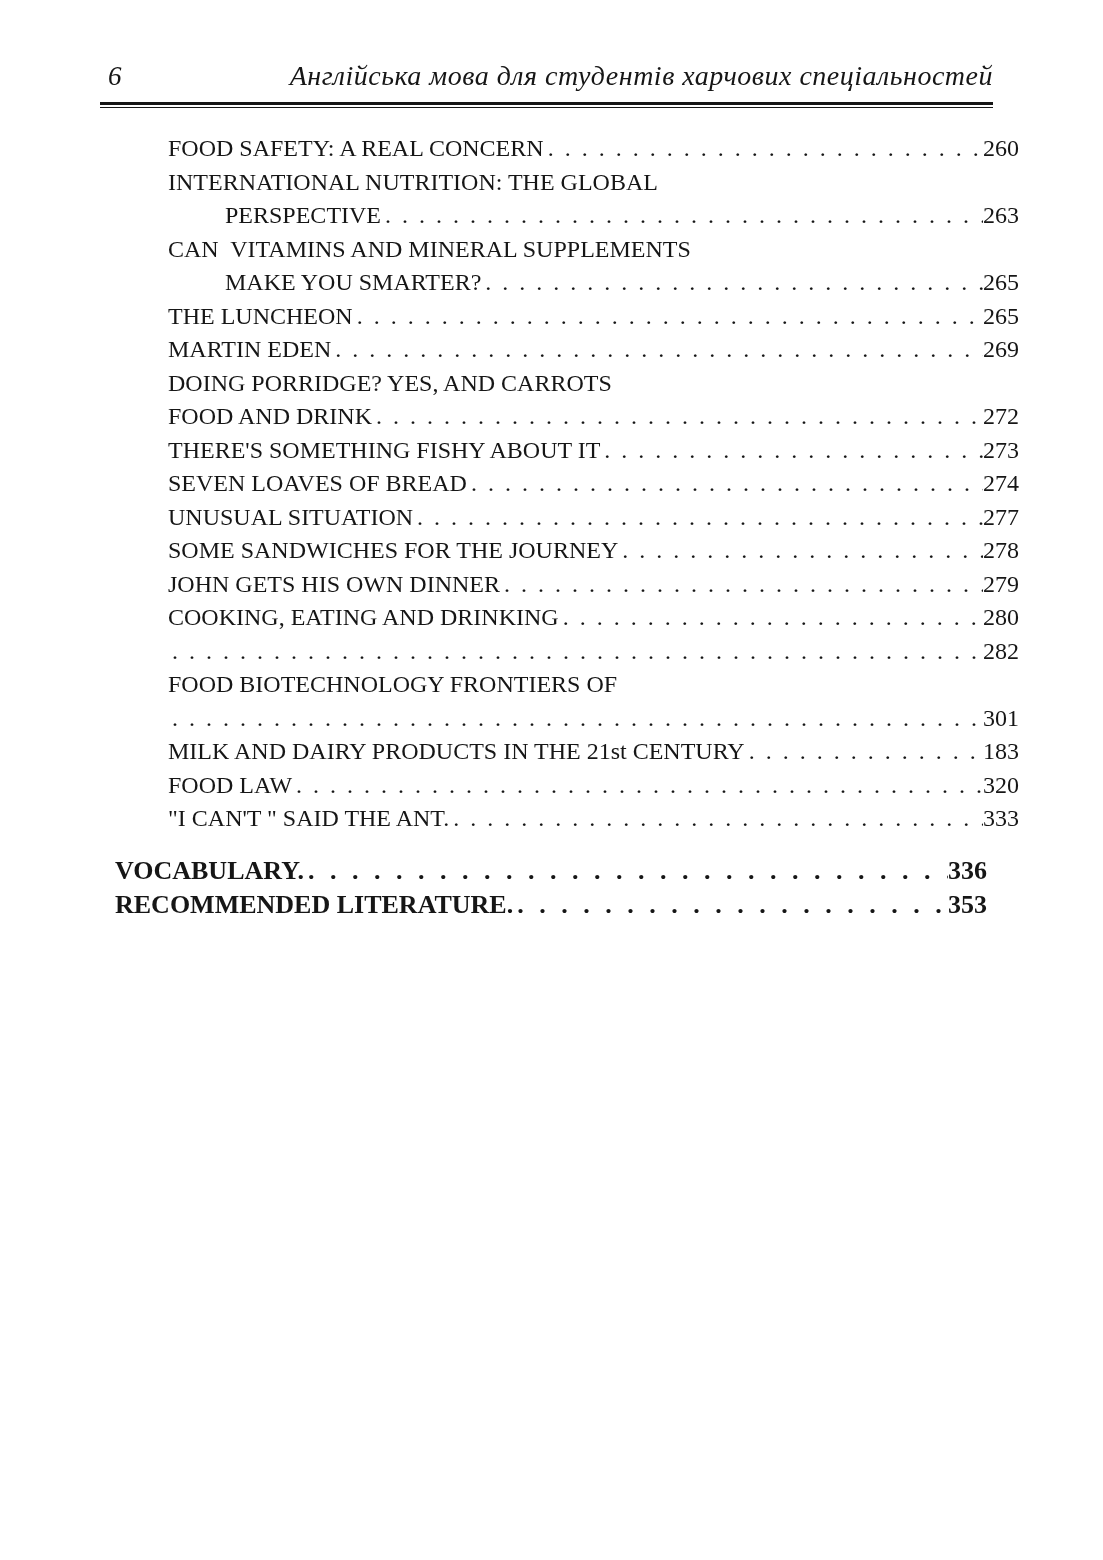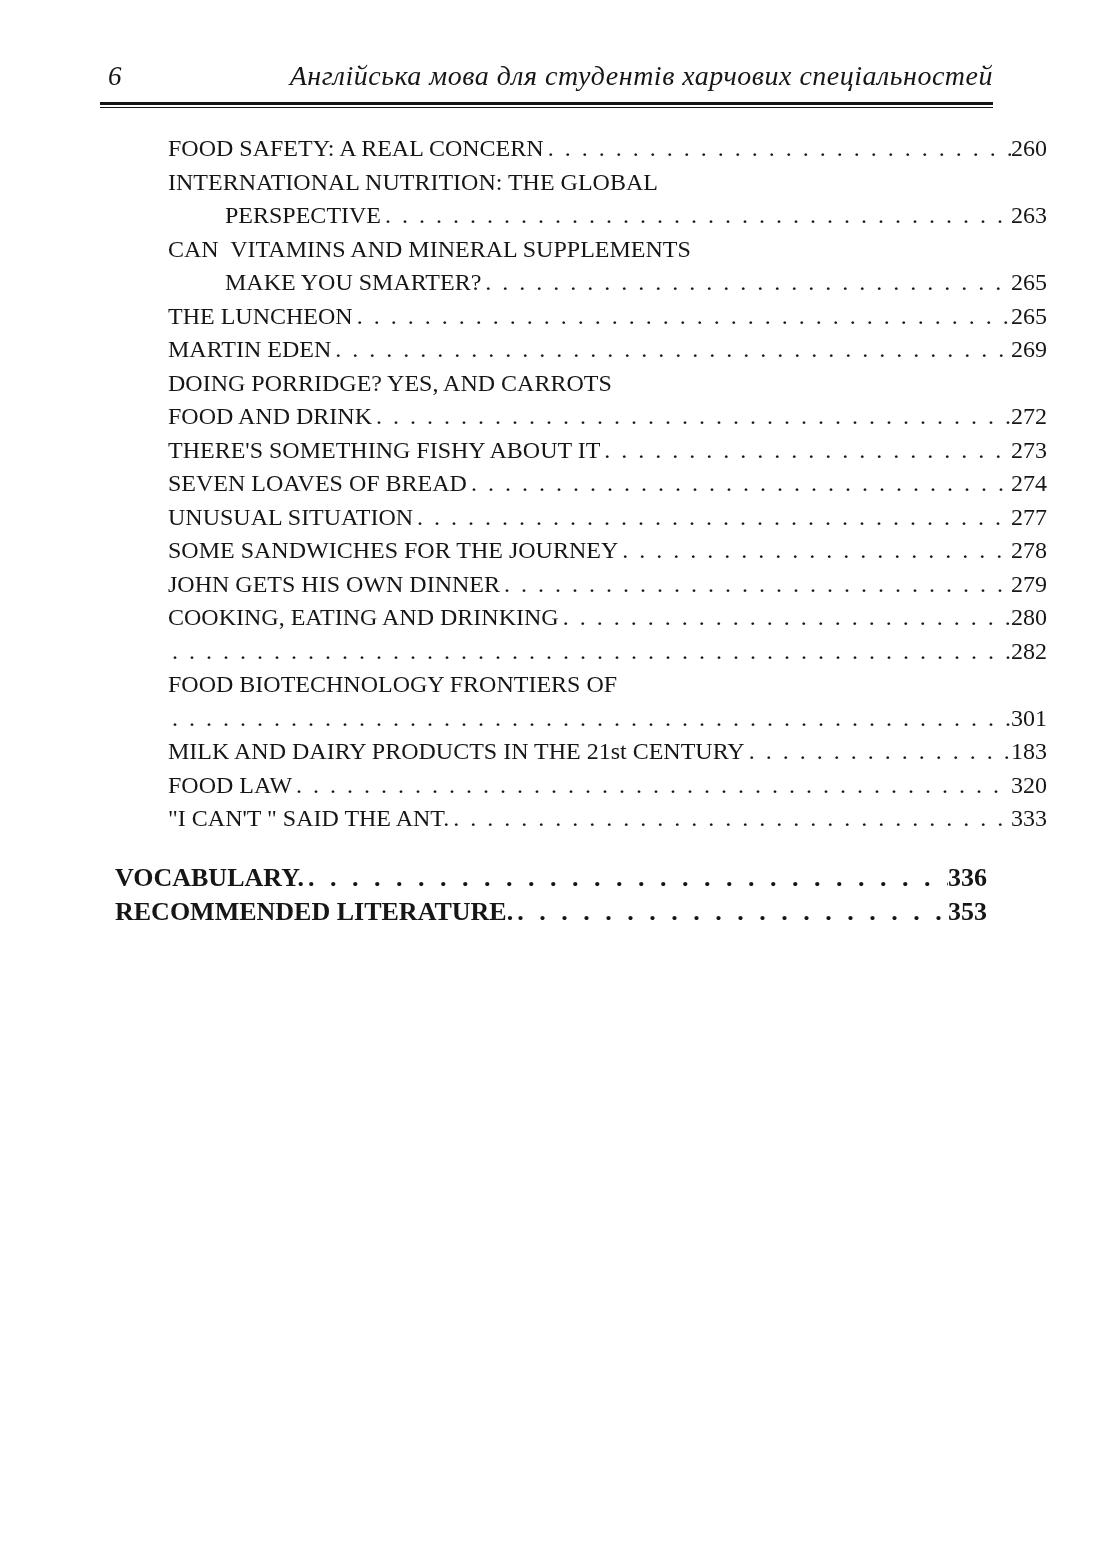--- a/index.html
+++ b/index.html
@@ -33,21 +33,21 @@
     letter-spacing: 0.5px;
   }
   .rule {
     margin: 8px 110px 0 100px;
     border-top: 3px solid #161616;
     border-bottom: 1px solid #161616;
     height: 6px;
   }
   
   .toc {
-    margin: 24px 56px 0 168px;
+    margin: 24px 84px 0 168px;
     font-size: 24px;
     line-height: 33.5px;
   }
   .row {
     display: flex;
     align-items: baseline;
   }
   .row .ttl { white-space: pre; flex: none; }
   .row.cont .ttl { padding-left: 57px; }
   .leader {
@@ -56,21 +56,21 @@
     white-space: nowrap;
     margin-left: 4px;
     letter-spacing: 2.5px;
   }
   .leader::after {
     content: ". . . . . . . . . . . . . . . . . . . . . . . . . . . . . . . . . . . . . . . . . . . . . . . . . . . . . . . . . . . . . . . . . . . . . . . . . . . . . . . .";
   }
   .num { flex: none; }
   
   .backmatter {
-    margin: 25px 116px 0 115px;
+    margin: 18px 116px 0 115px;
     font-size: 26px;
     font-weight: bold;
     line-height: 34px;
   }
   .backmatter .leader { letter-spacing: 4.5px; }
 </style>
 </head>
 <body>
 
 <div class="page">

